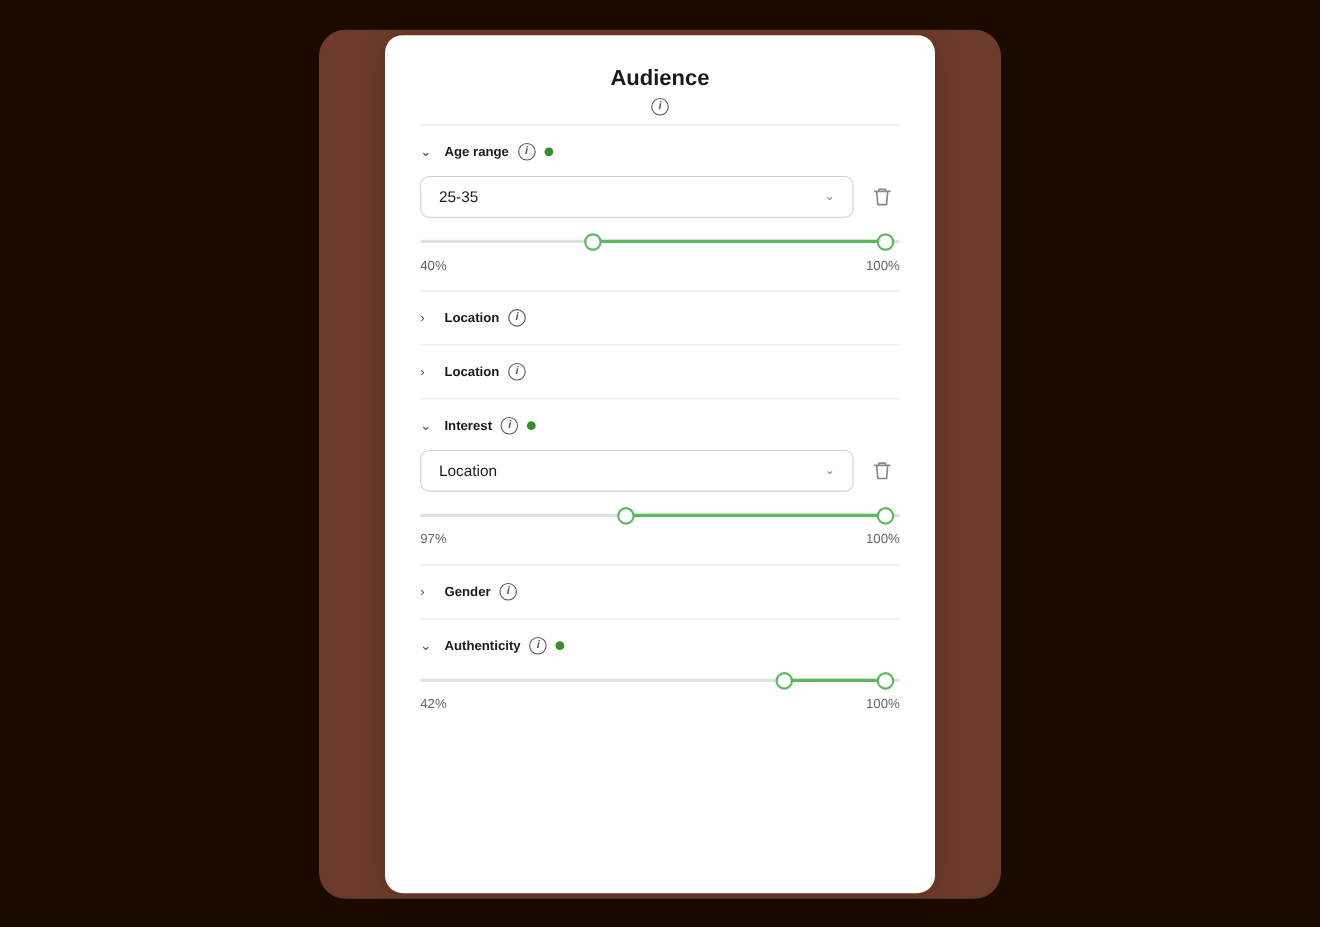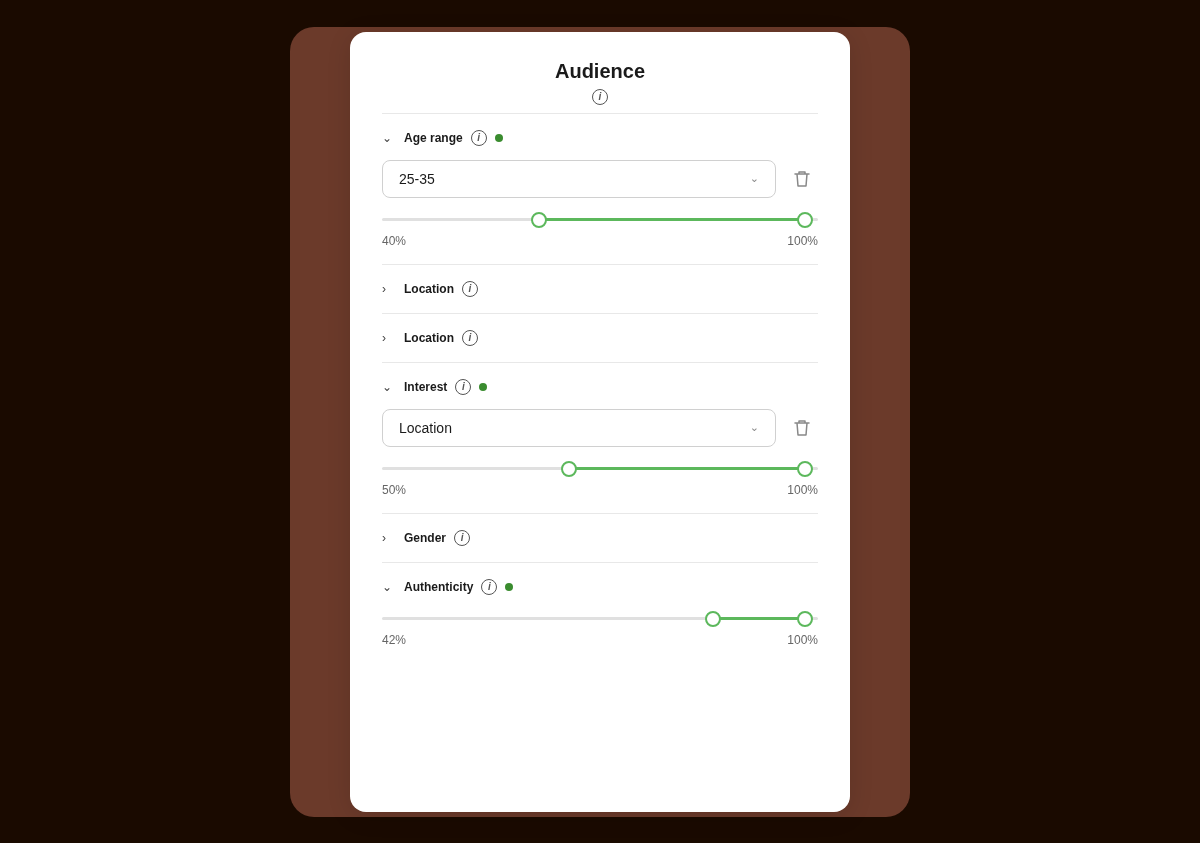--- a/index.html
+++ b/index.html
@@ -242,21 +242,21 @@
           </div>
         </div>
         <div class="slider-container">
           <div class="slider-track-wrapper">
             <div class="slider-track-bg"></div>
             <div class="slider-track-fill" style="left: 43%; right: 3%;"></div>
             <div class="slider-thumb" style="left: 43%;"></div>
             <div class="slider-thumb" style="left: 97%;"></div>
           </div>
           <div class="slider-labels">
-            <span class="slider-label">50%</span>
+            <span class="slider-label">97%</span>
             <span class="slider-label">100%</span>
           </div>
         </div>
       </div>
     </div>
 
     <div class="section">
       <div class="section-header">
         <span class="chevron">›</span>
         <span class="section-label">Gender</span>

